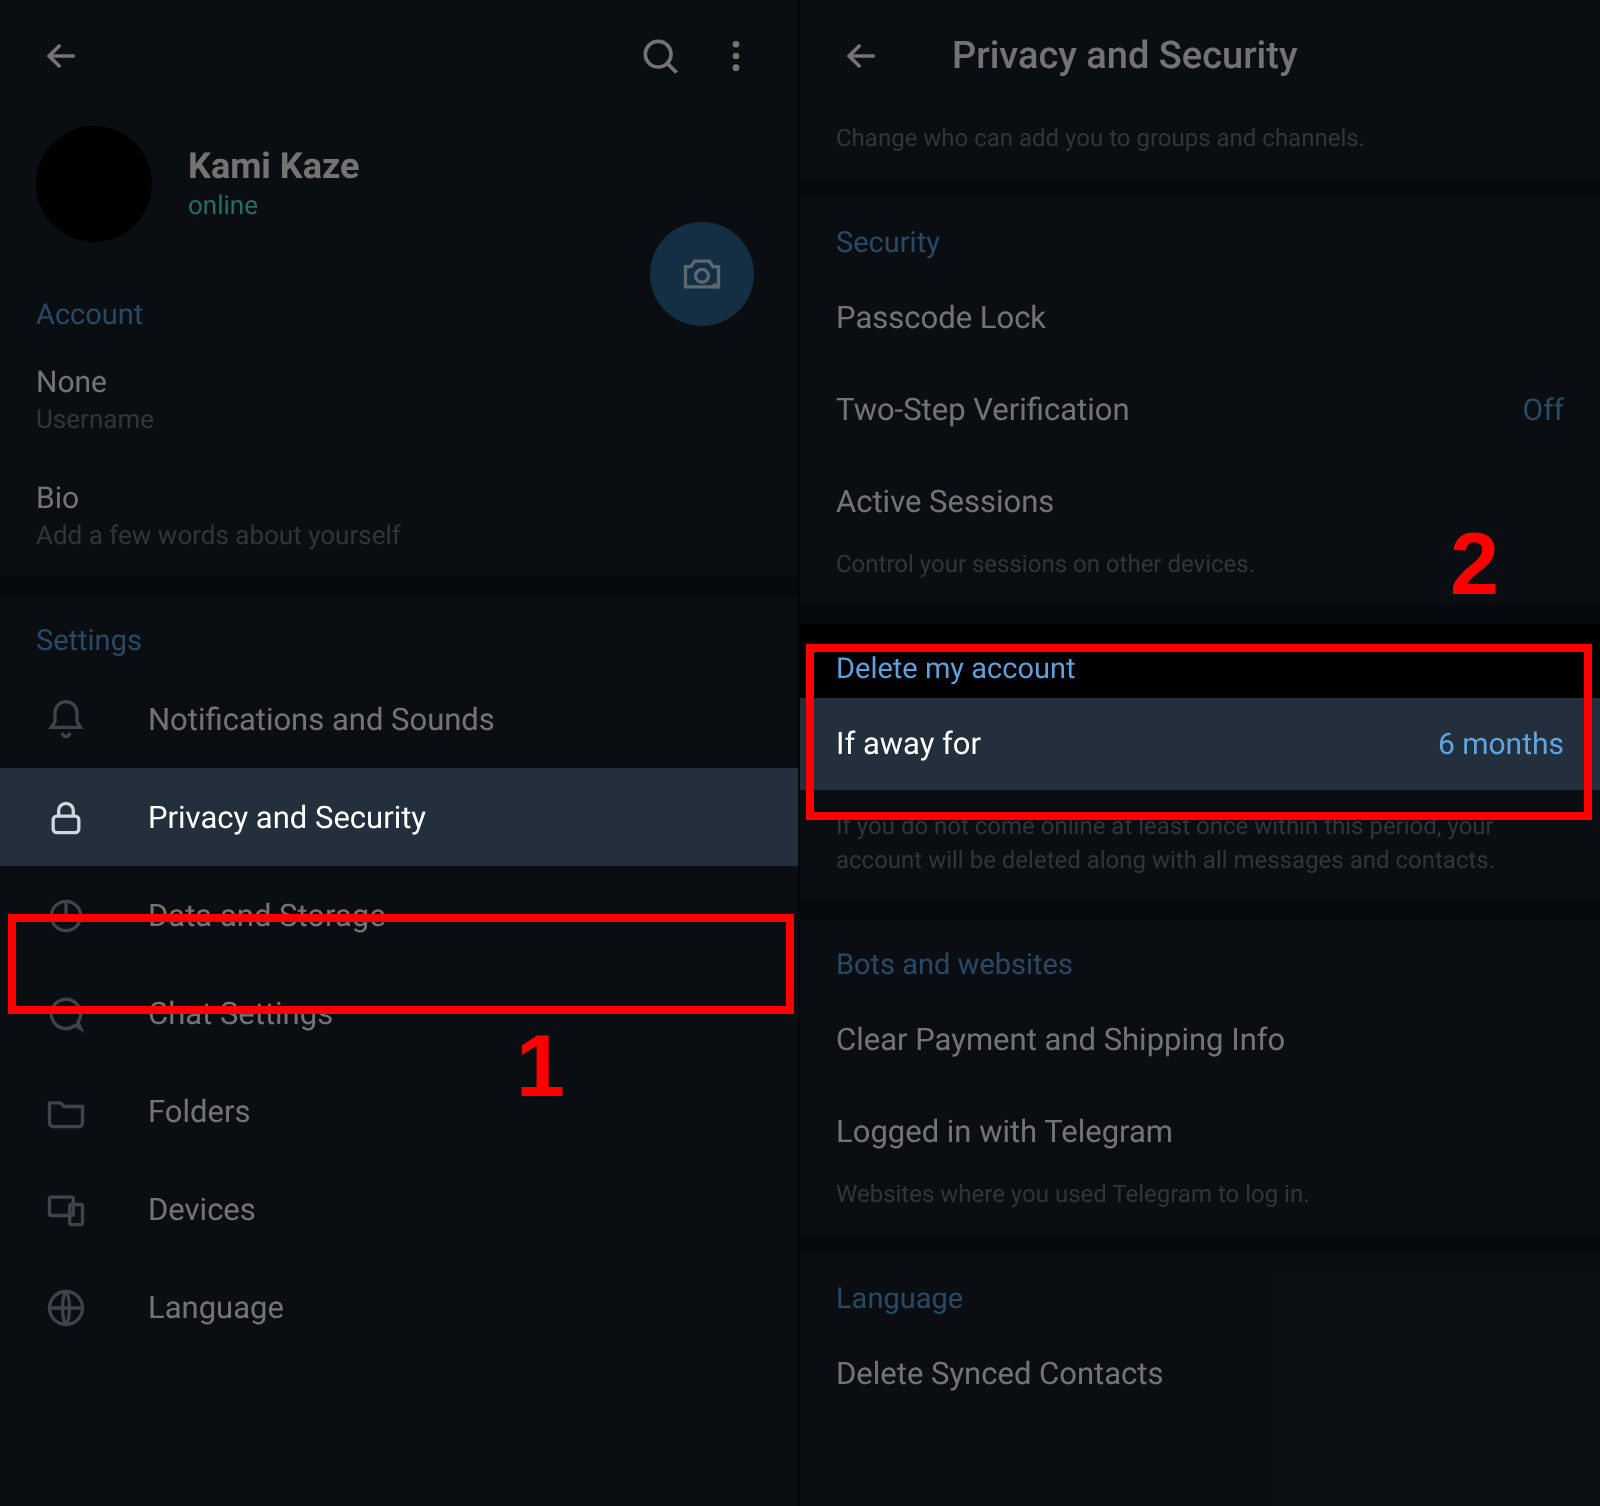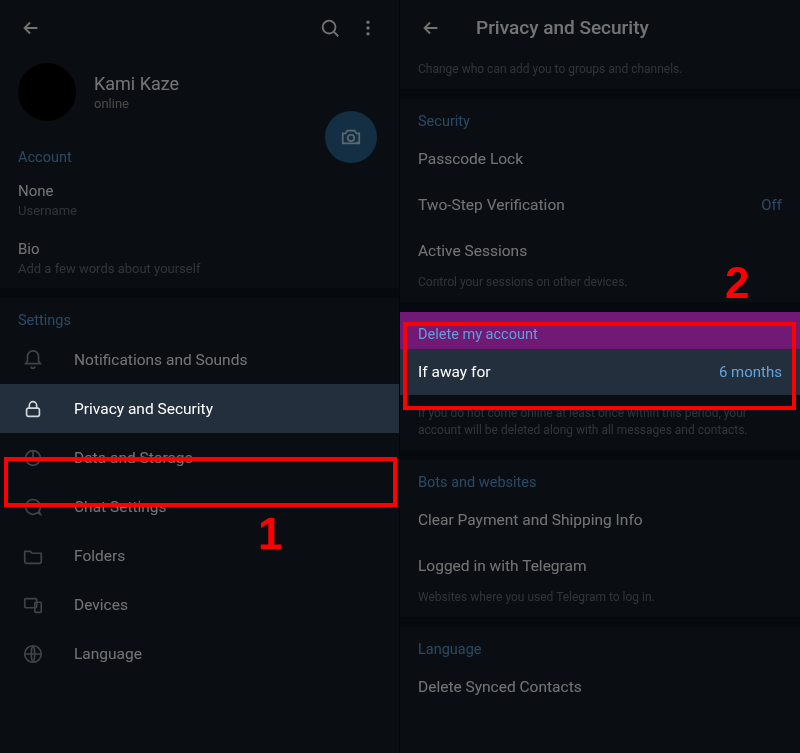--- a/index.html
+++ b/index.html
@@ -63,24 +63,24 @@
     .avatar {
       width: 58px;
       height: 58px;
       border-radius: 50%;
       background: #000;
       margin-right: 18px;
     }
     .profile-text .name {
       color: #fff;
       font-size: 18px;
-      font-weight: 400;
+      font-weight: 700;
     }
     .profile-text .status {
-      color: #a3a3a3;
+      color: #5eead4;
       font-size: 13px;
       margin-top: 2px;
     }
     .camera-fab {
       position: absolute;
       right: 22px;
       top: 56px;
       width: 52px;
       height: 52px;
       border-radius: 50%;
@@ -320,21 +320,21 @@
     <div class="r-row">
       <span class="label">Two-Step Verification</span>
       <span class="value">Off</span>
     </div>
     <div class="r-row">
         <span class="label">Active Sessions</span>
       </div>
     <div class="r-hint">Control your sessions on other devices.</div>
     <div class="divider-thick"></div>
 
-    <div class="cut" style="background:#701a75;">
+    <div class="cut" style="background:#000000;">
       <div class="section-header">Delete my account</div>
       <div class="r-row" style="background:#242f3d;">
         <span class="label">If away for</span>
         <span class="value">6 months</span>
       </div>
     </div>
     <div class="r-hint" style="padding-top:10px;">If you do not come online at least once within this period, your account will be deleted along with all messages and contacts.</div>
     <div class="divider-thick"></div>
 
     <div class="section-header">Bots and websites</div>

